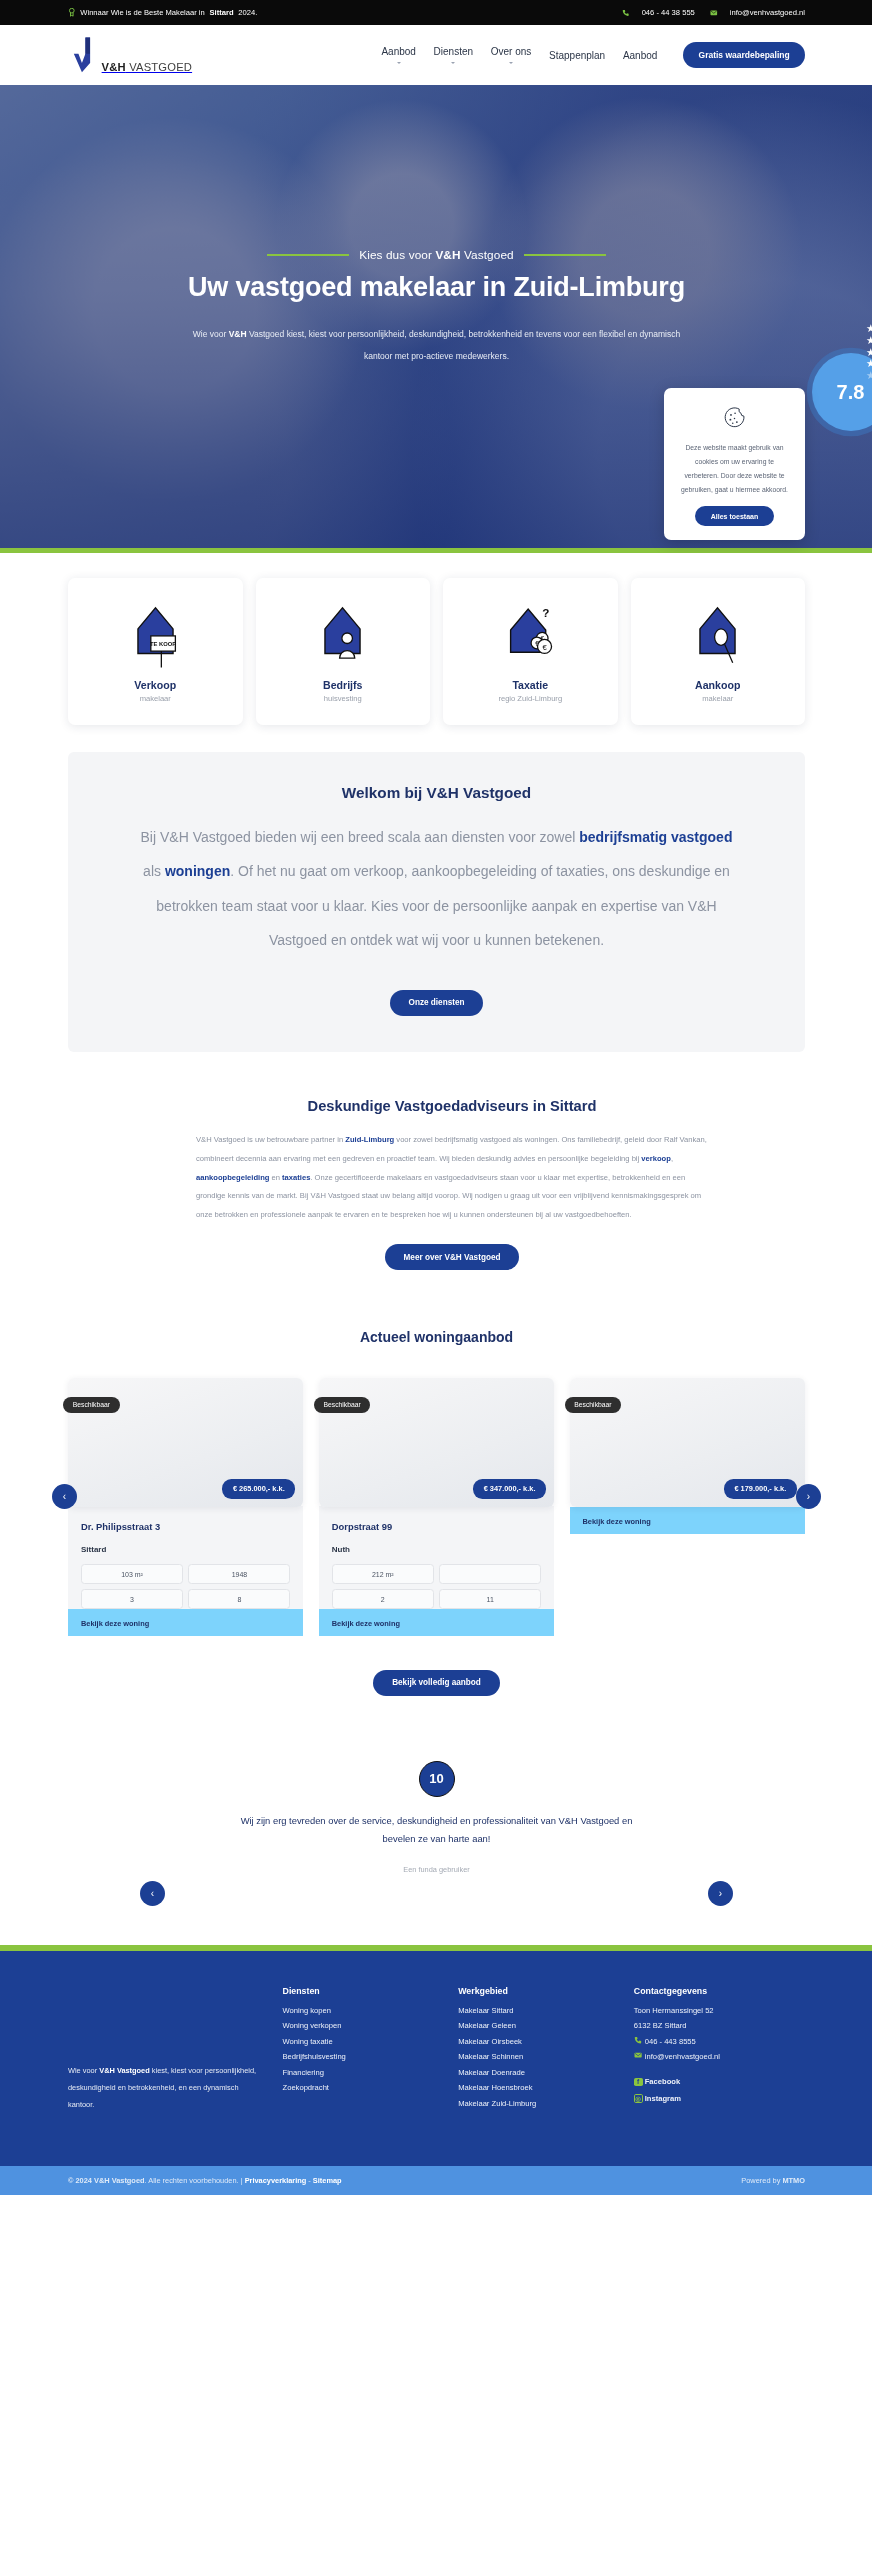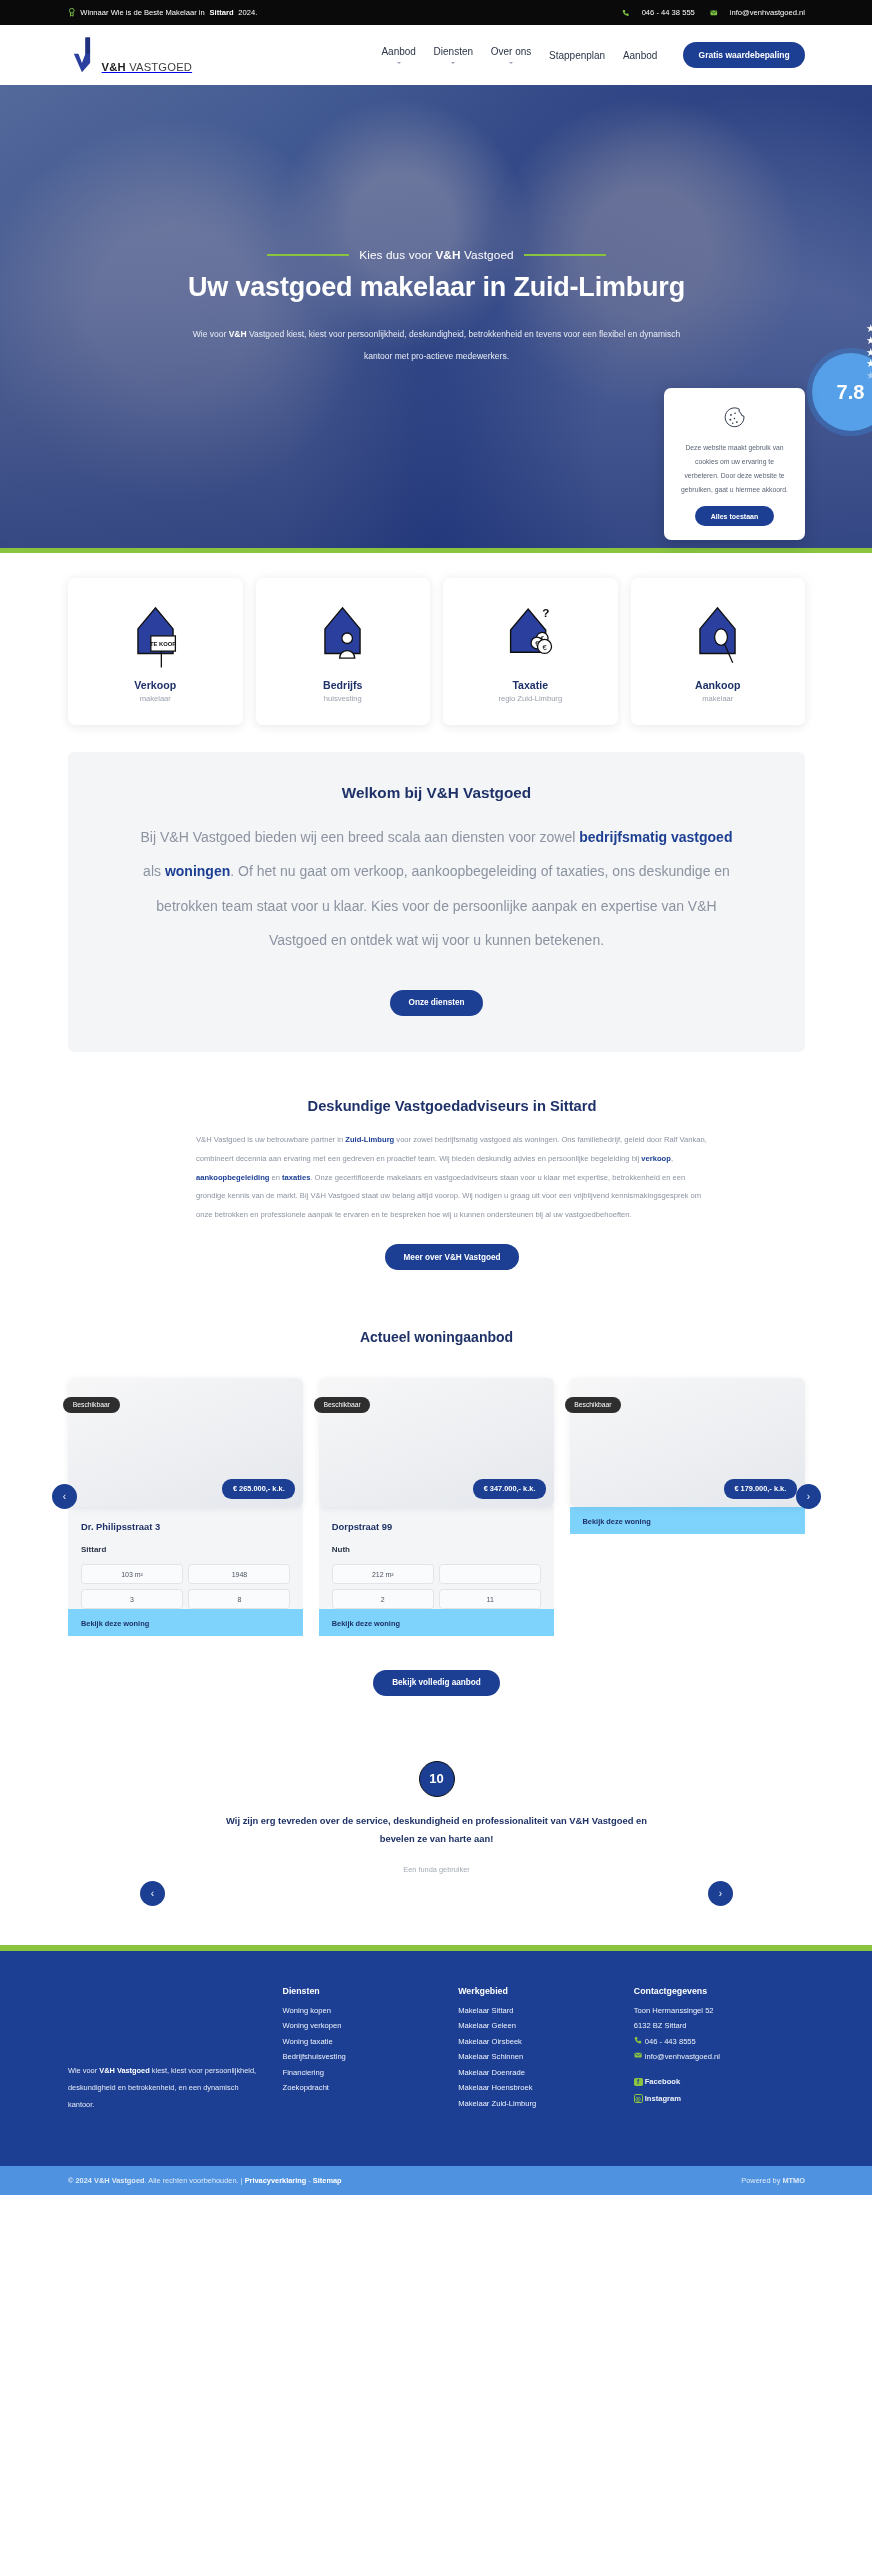--- a/index.html
+++ b/index.html
@@ -376,21 +376,21 @@
     border-radius: 50%;
     background: #1c3f94;
     color: #fff;
     font-size: 13px; font-weight: 700;
     display: flex; align-items: center; justify-content: center;
     margin: 0 auto 15.3px;
     border: 1.2px solid #111;
   }
   .testi-quote {
     font-size: 9.4px;
-    font-weight: 700;
+    font-weight: 400;
     color: #1f3268;
     line-height: 1.9;
     max-width: 424px;
     margin: 4px auto;
   }
   .testi-author { font-size: 7.4px; color: #a4aab4; margin-top: 17.7px; }
   .testi .nav-arrow { top: 185px; }
   .testi .nav-arrow.left { left: 140px; }
   .testi .nav-arrow.right { right: 140px; }
 

